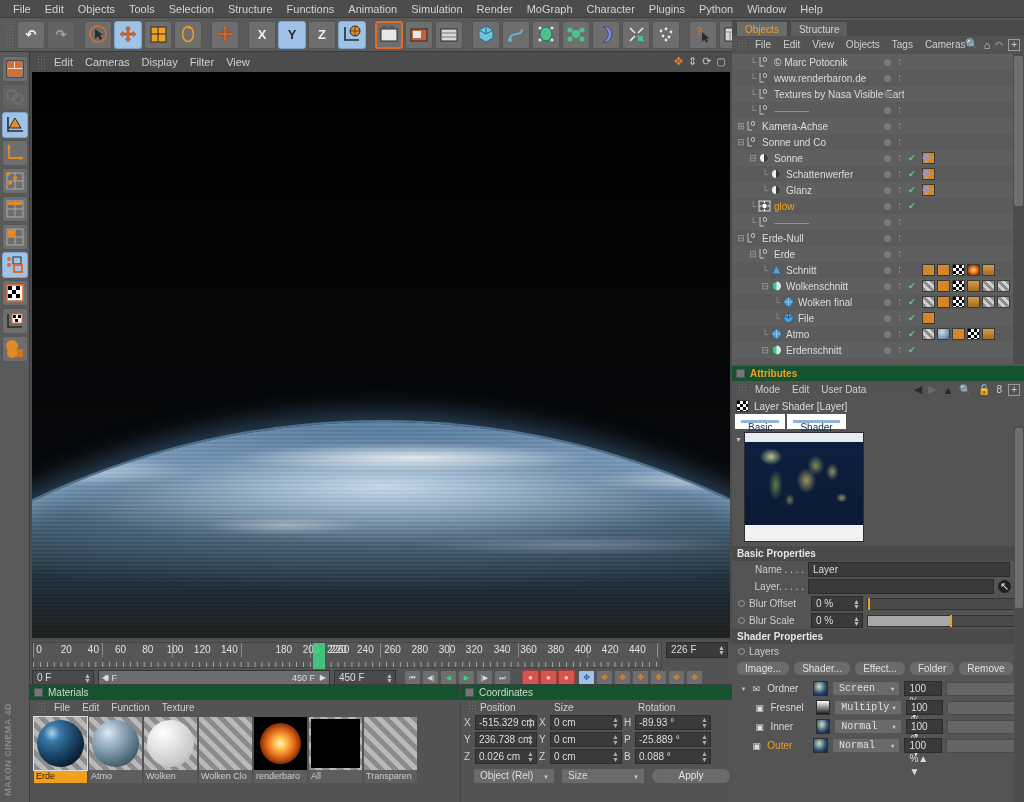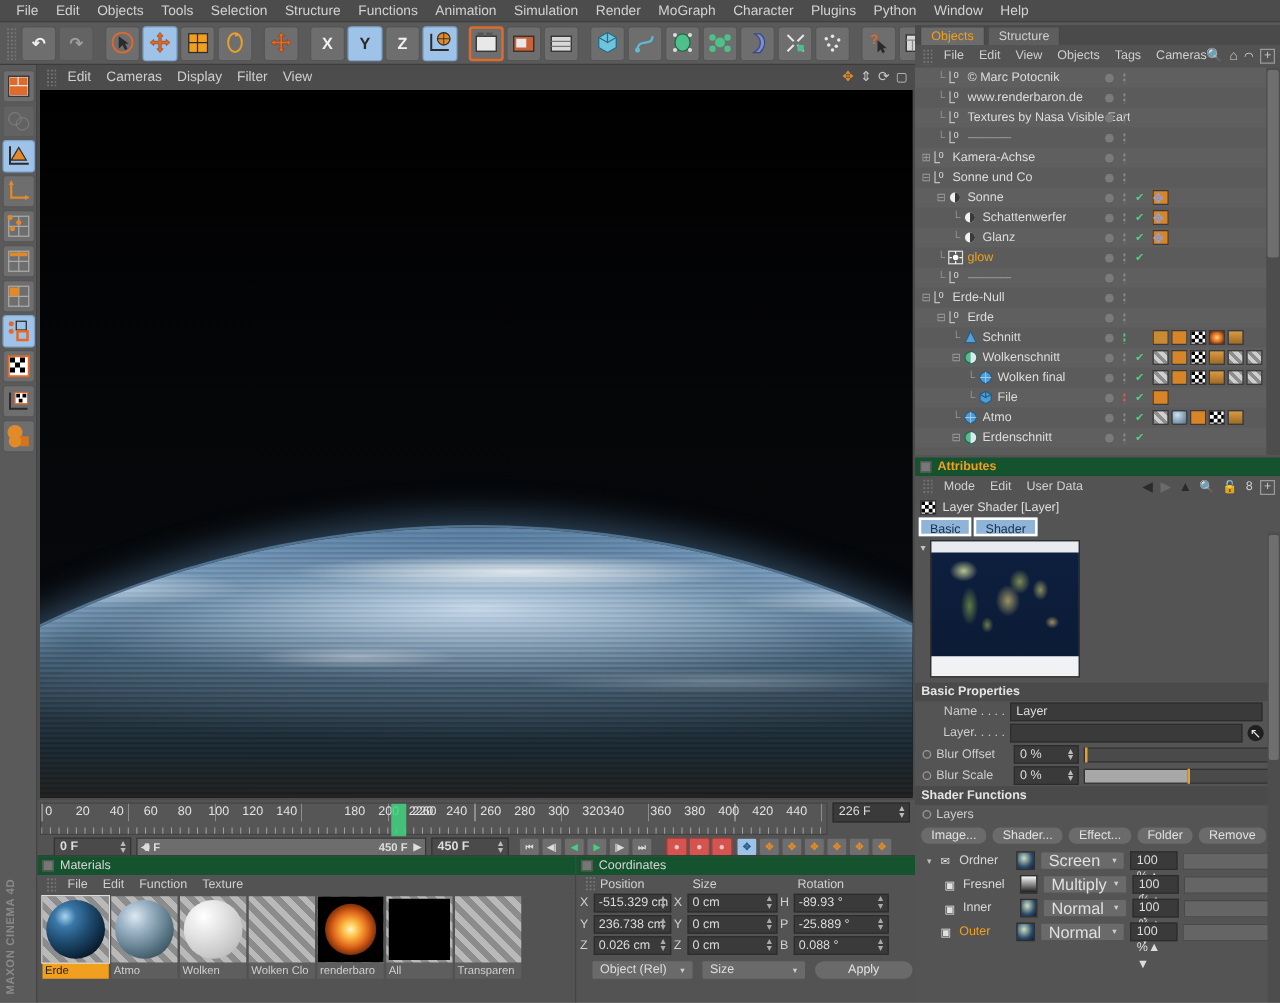--- a/index.html
+++ b/index.html
@@ -119,21 +119,21 @@
   .tlnums{ position:relative; height:14px; }
   .tlnums span{ position:absolute; top:1px; font-size:10px; color:#e2e2e2; transform:translateX(-50%); }
   .tlticks{ position:absolute; left:0; top:14px; width:100%; height:10px;
     background-image:repeating-linear-gradient(to right, #a5a5a5 0px, #a5a5a5 1px, transparent 1px, transparent 6.93px);
     background-size:6.93px 5px; background-repeat:repeat-x; background-position:0 5px; }
   .tlmajor{ position:absolute; left:0; top:0; width:100%; height:14px;
     background-image:repeating-linear-gradient(to right, #8d8d8d 0px, #8d8d8d 1px, transparent 1px, transparent 69.3px); }
   .tlplay{ position:absolute; top:0; width:12px; height:26px; background:#3fd27f; opacity:.85; }
   .tlfield{ position:absolute; top:2px; width:58px; height:16px; background:#3a3a3a; border:1px solid #2b2b2b;
     color:#ddd; font-size:10px; line-height:14px; padding-left:4px; }
-  .tlrow2{ position:absolute; left:13px; top:30px; height:15px;font-weight:bold; }
+  .tlrow2{ position:absolute; left:2px; top:30px; height:15px; }
   .spin{ position:absolute; right:2px; top:2px; font-size:7px; line-height:5px; color:#bbb; }
   .tlbar{ background:#4a4a4a; border:1px solid #333; height:16px; position:absolute; }
   .rbtn{ width:17px; height:15px; background:#6e6e6e; border:1px solid #555; border-radius:2px;
     display:inline-flex; align-items:center; justify-content:center; margin-right:1px; }
   .rbtn.red{ background:#d4554f; border-color:#a73d38; }
   .rbtn.on{ background:#9fc3e8; }
 
   
   .materials{ position:absolute; left:30px; top:684px; width:430px; height:118px; background:#535353; border-top:1px solid #3c3c3c; }
   .panelhdr{ height:15px; background:#14532d; display:flex; align-items:center; padding-left:4px; }
@@ -201,38 +201,38 @@
   .omscroll{ position:absolute; right:0; top:0; width:11px; height:310px; background:#4d4d4d; }
   .omthumb{ position:absolute; left:1px; top:2px; width:9px; height:150px; background:#6f6f6f; border-radius:2px; }
 
   
   .attrs{ position:absolute; left:732px; top:366px; width:292px; height:436px; background:#545454; }
   .atbar{ height:17px; background:#535353; display:flex; align-items:center; padding-left:3px; position:relative; }
   .atbar .mi{ padding:0 6px; font-size:10px; line-height:17px; color:#cfcfcf; }
   .atbar .icons{ position:absolute; right:4px; top:2px; display:flex; gap:6px; align-items:center; }
   .atobj{ height:16px; display:flex; align-items:center; padding-left:4px; }
   .attabs{ height:15px; display:flex; padding-left:3px; gap:2px; }
-  .attab{ padding:0 7px; font-size:10px; line-height:15px; background:#8fb4d8; color:#17304a; border:2px solid #ffffff;text-align:right; }
+  .attab{ padding:0 7px; font-size:10px; line-height:15px; background:#8fb4d8; color:#17304a; border:6px solid #ffffff;text-align:right; }
   .preview{ width:120px; height:110px; margin:3px 0 0 12px; position:relative; overflow:hidden; border:1px solid #2e2e2e;
     background:linear-gradient(#0e2040,#0b1a33); }
   .sechdr{ height:15px; background:#4a4a4a; font-size:10px; font-weight:bold; color:#e4e4e4; line-height:15px; padding-left:5px; }
   .prow{ height:17px; display:flex; align-items:center; padding-left:6px; gap:4px; }
   .plabel{ font-size:10px; color:#cdcdcd; white-space:nowrap; }
   .pin{ height:15px; background:#3a3a3a; border:1px solid #2c2c2c; color:#dcdcdc; font-size:10px; line-height:13px; padding-left:4px; }
   .radio{ width:7px; height:7px; border:1px solid #9a9a9a; border-radius:50%; }
   .slidert{ height:12px; background:#4a4a4a; border:1px solid #333; position:relative; }
   .slidert .fill{ position:absolute; left:0; top:0; bottom:0; background:#a8a8a8; }
   .slidert .mark{ position:absolute; top:-1px; bottom:-1px; width:2px; background:#e8a02a; }
   .lbtns{ display:flex; gap:3px; padding:3px 0 0 4px; }
   .lbtn2{ height:15px; padding:0 8px; font-size:10px; line-height:13px; background:#6b6b6b; border:1px solid #555;
     border-radius:7px; color:#e0e0e0; }
   .lrow{ height:19px; display:flex; align-items:center; padding-left:4px; gap:4px; position:relative; }
   .lthumb{ width:17px; height:15px; border:1px solid #2e2e2e; }
   .lsel{ height:15px; background:#6a6a6a; border:1px solid #545454; border-radius:2px; color:#e0e0e0;
-    font-size:13px; line-height:13px; padding-left:6px; position:relative; width:80px; }
+    font-size:10px; line-height:13px; padding-left:6px; position:relative; width:80px;font-family:Liberation Mono, monospace; }
   .lsel::after{ content:"▼"; position:absolute; right:5px; top:1px; font-size:6px; color:#ccc; }
   .lpct{ width:44px; height:15px; background:#3a3a3a; border:1px solid #2c2c2c; color:#dcdcdc; font-size:10px;
     line-height:13px; padding-left:4px; position:relative; }
   .lbar{ width:92px; height:14px; background:#656565; border:1px solid #4a4a4a; position:relative; }
   .lbar .m{ position:absolute; right:1px; top:0; bottom:0; width:2px; background:#e8a02a; }
   .lname{ font-size:10px; color:#d8d8d8; width:50px; }
   .lname.orange{ color:#f0a01e; }
   .atscroll{ position:absolute; right:0; top:60px; width:10px; height:376px; background:#4d4d4d; }
   .atthumb{ position:absolute; left:1px; top:2px; width:8px; height:180px; background:#6f6f6f; border-radius:2px; }
 </style>
@@ -549,21 +549,21 @@
           <span style="left: 196.4px;">140</span>
           <span style="left: 210px; margin-top: 38px;">160</span>
           <span style="left: 250.8px;">180</span>
           <span style="left: 278px;">200</span>
           <span style="left: 305.2px;">220</span>
           <span style="left: 332.4px;">240</span>
           <span style="left: 359.6px;">260</span>
           <span style="left: 386.8px;">280</span>
           <span style="left: 414px;">300</span>
           <span style="left: 441.2px;">320</span>
-          <span style="left: 458px;">340</span>
+          <span style="left: 469px;">340</span>
           <span style="left: 495.6px;">360</span>
           <span style="left: 522.8px;">380</span>
           <span style="left: 550px;">400</span>
           <span style="left: 577.2px;">420</span>
           <span style="left: 604.4px;">440</span>
         </div>
       <div class="tlticks"></div>
       <div class="tlplay" style="left:280px"></div>
       <div style="position:absolute;left:294px;top:1px;font-size:10px;color:#e2e2e2">2260</div>
     </div>
@@ -1186,21 +1186,21 @@
       <div class="pin" style="width:52px;position:relative">
         <span>0 %</span>
         <span class="spin">▲<br>▼</span>
       </div>
       <div class="slidert" style="width:152px">
         <div class="fill" style="width:82px"></div>
         <div class="mark" style="left:82px"></div>
       </div>
     </div>
 
-    <div class="sechdr">Shader Functions</div>
+    <div class="sechdr">Shader Properties</div>
     <div class="prow" style="height:14px">
       <div class="radio"></div>
       <span class="plabel">Layers</span>
     </div>
     <div class="lbtns" id="layerbtns">
         <div class="lbtn2">Image...</div>
         <div class="lbtn2">Shader...</div>
         <div class="lbtn2">Effect...</div>
         <div class="lbtn2">Folder</div>
         <div class="lbtn2">Remove</div>

